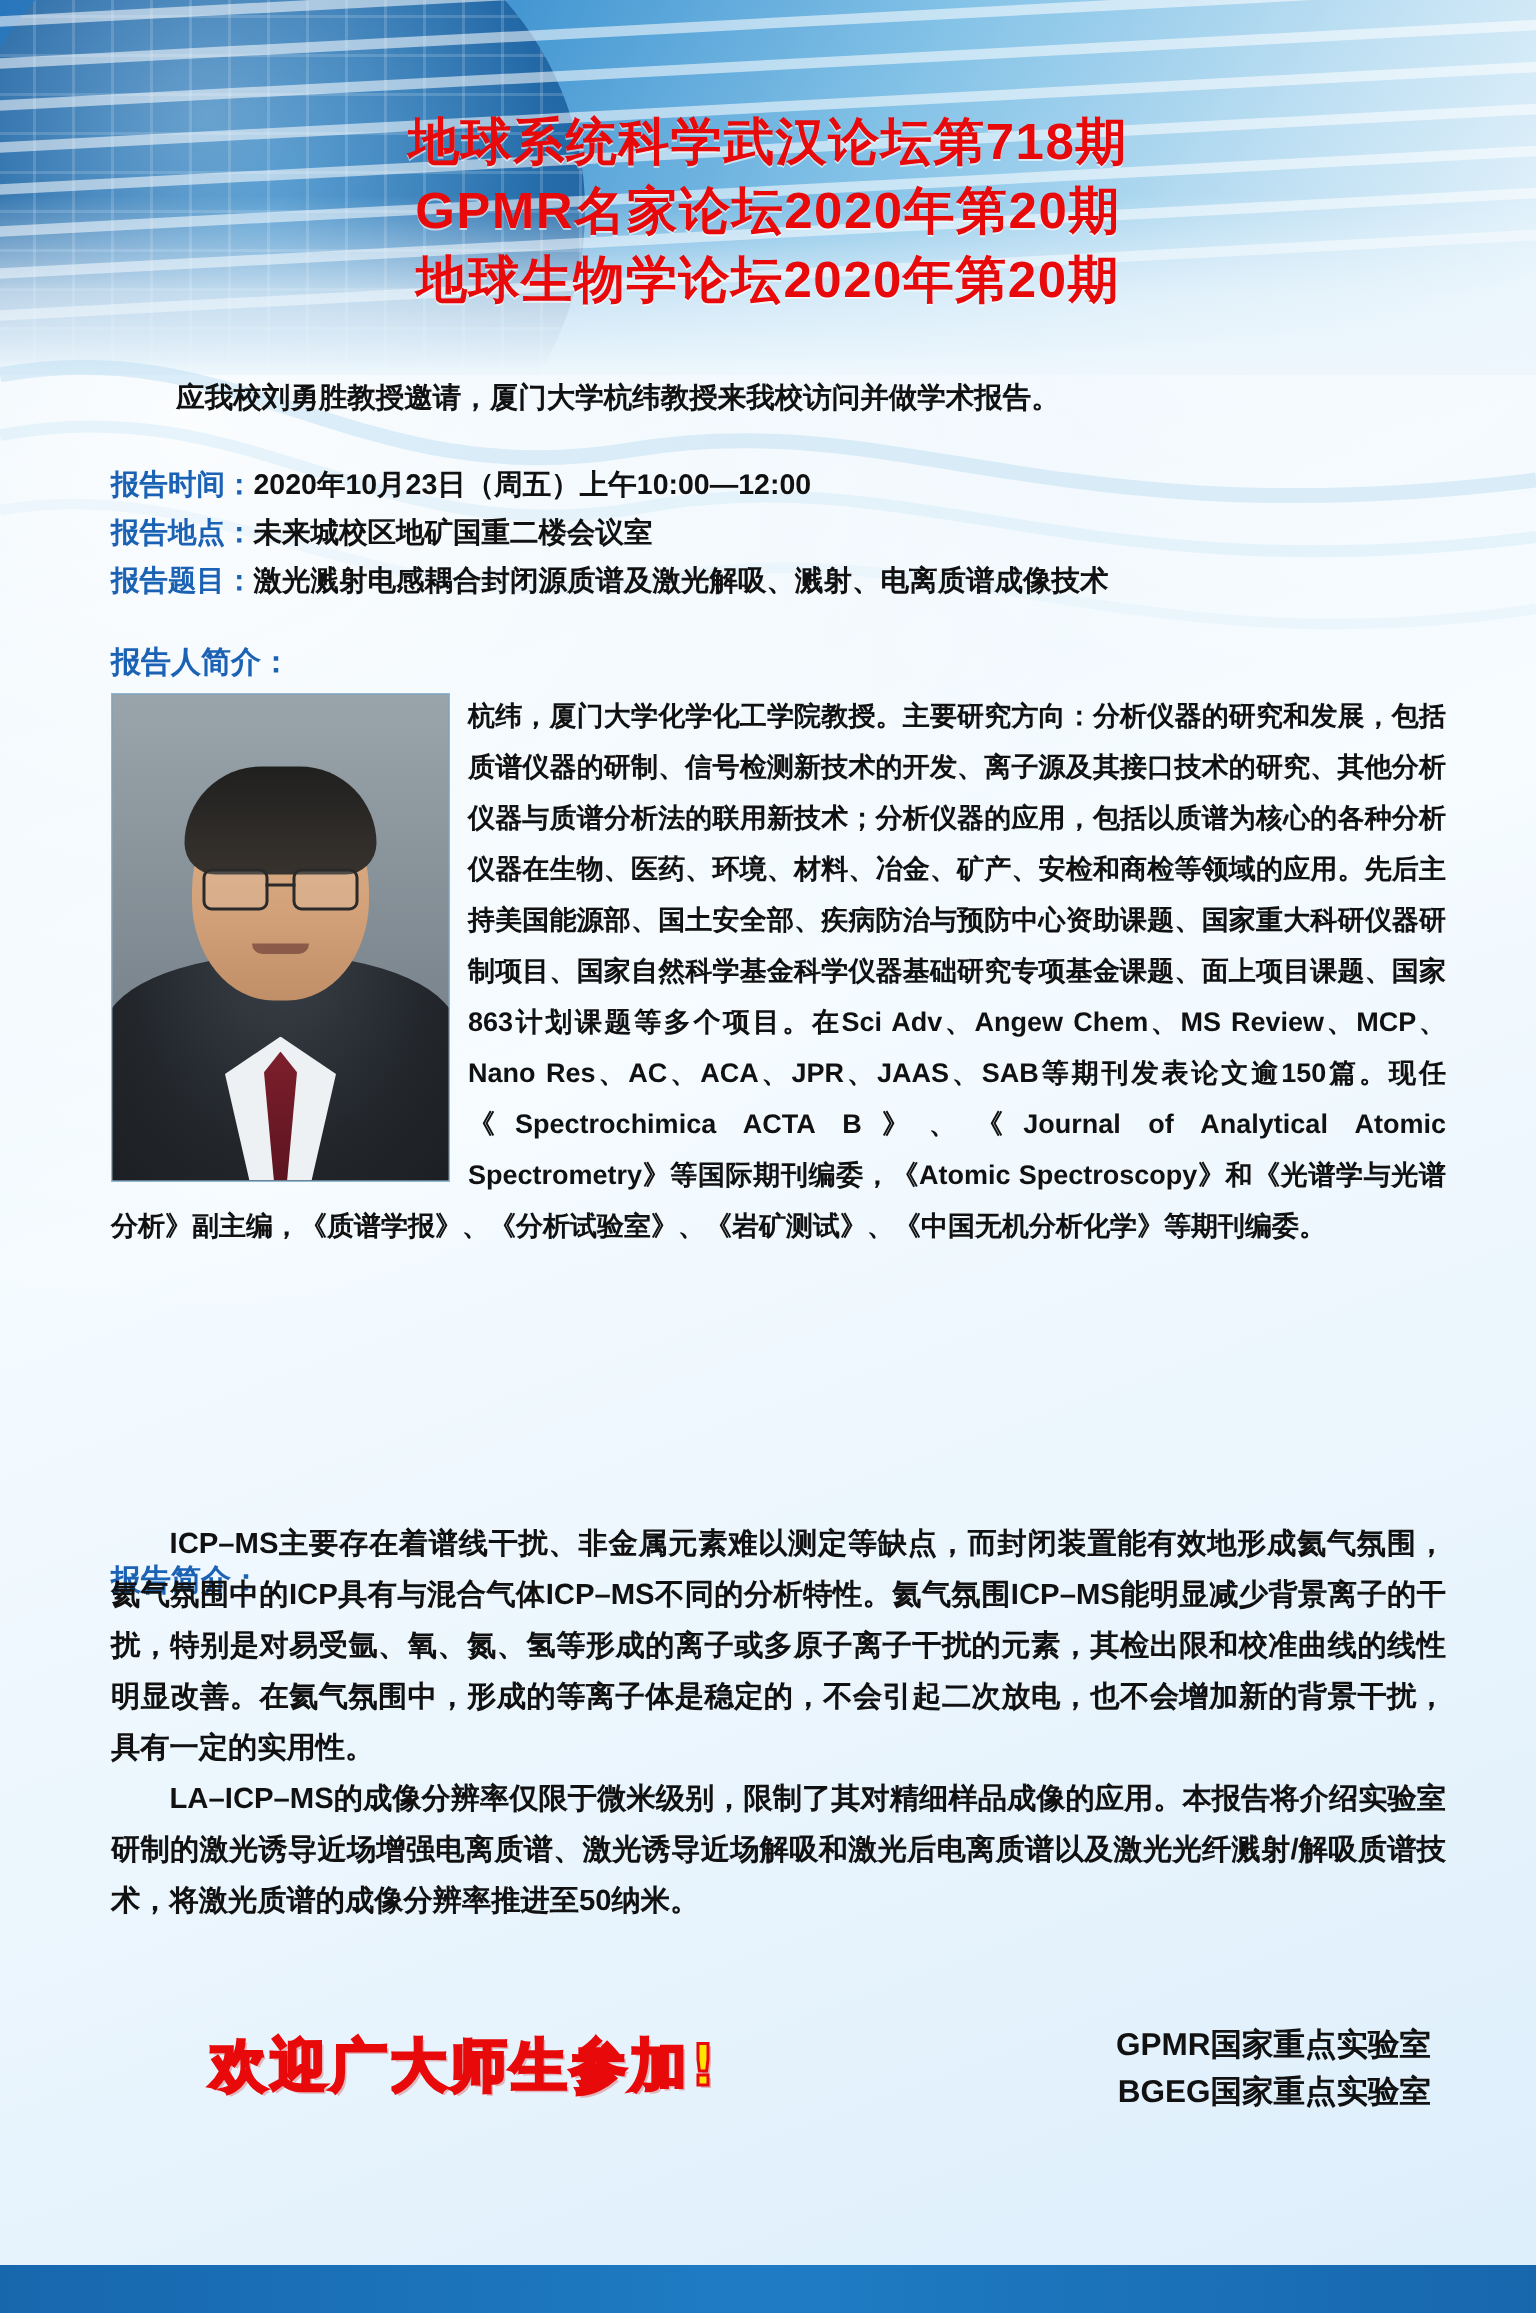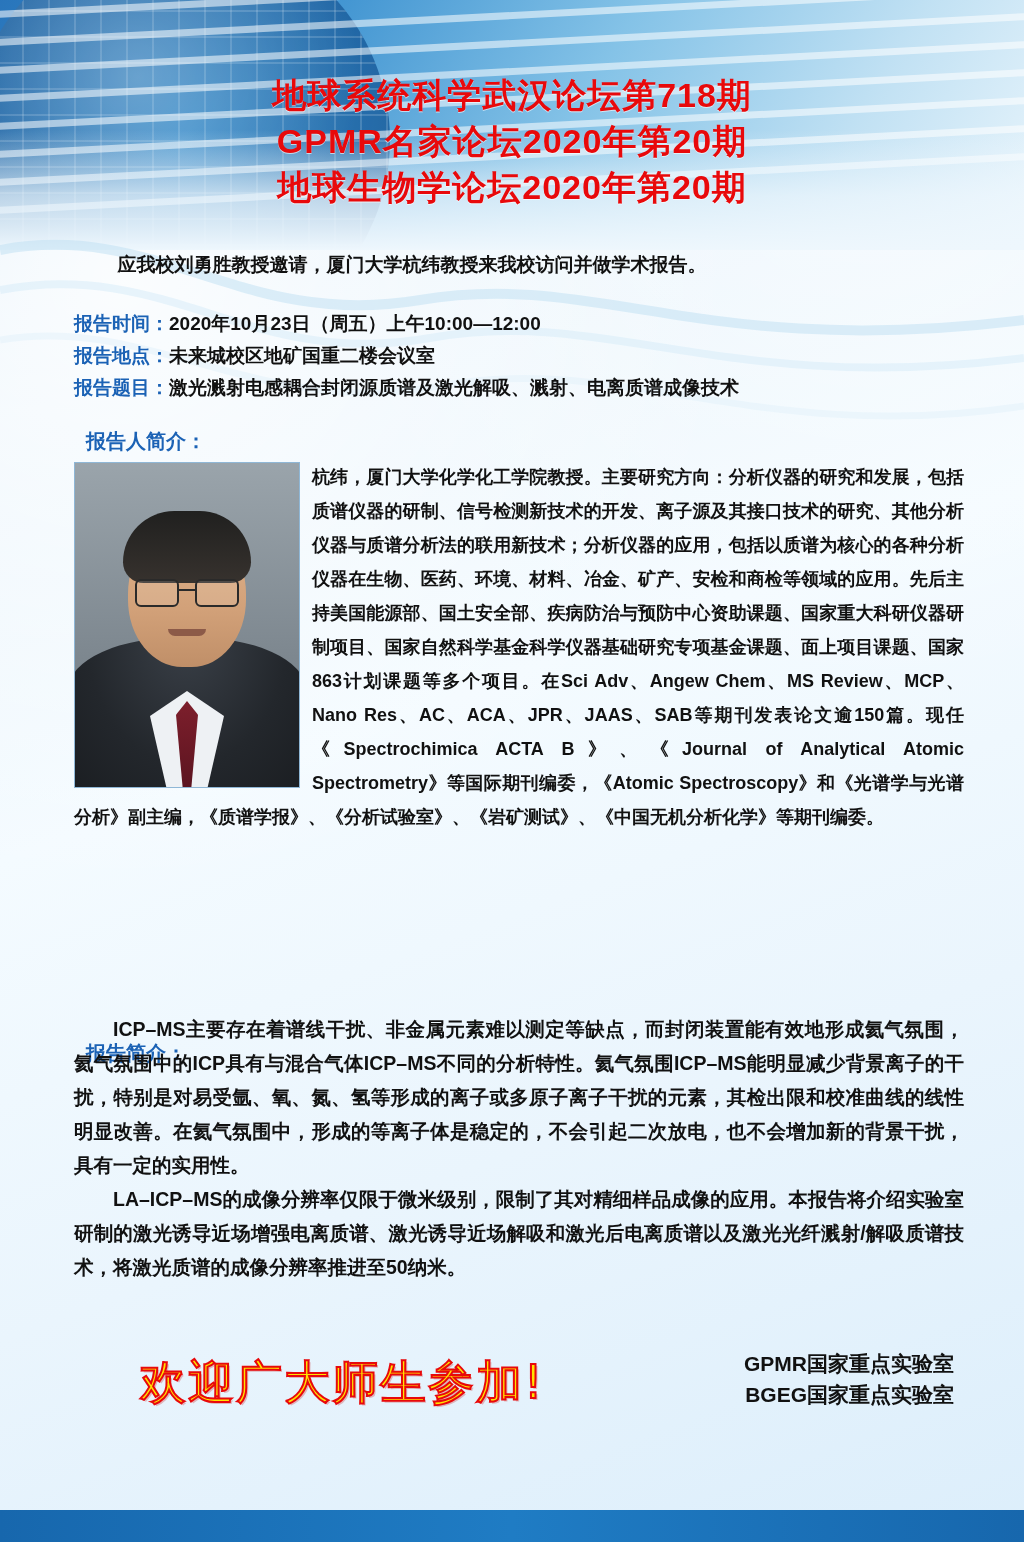--- a/index.html
+++ b/index.html
@@ -76,21 +76,21 @@
     font-size:19px;font-weight:bold;color:#111;
   }
   .meta{
     position:absolute;left:74px;top:308px;width:890px;
     font-size:19px;line-height:32px;color:#111;font-weight:bold;
   }
   .meta .row{display:flex;align-items:flex-start;}
   .meta .lbl{color:#1b62b5;white-space:nowrap;}
   .meta .val{color:#111;}
   .section-head{
-    color:#1b62b5;font-weight:bold;font-size:20px;margin-left:12px;
+    color:#1b62b5;font-weight:bold;font-size:20px;
   }
   .speaker-head{position:absolute;left:74px;top:428px;}
   .photo{
     position:absolute;left:74px;top:462px;width:224px;height:324px;
     border:1px solid #8fb7d6;
     background:#7f8b93;
     overflow:hidden;
   }
   .photo .bgwall{position:absolute;inset:0;background:linear-gradient(180deg,#9aa4ab 0%, #7d878f 60%, #6e787f 100%);}
   .photo .suit{
@@ -148,21 +148,21 @@
   }
   .abs-head{position:absolute;left:74px;top:1040px;text-align:center;}
   .abstract{
     position:absolute;left:74px;top:1012px;width:890px;
     font-size:19.5px;line-height:34px;color:#111;font-weight:bold;
     text-align:justify;text-justify:inter-ideograph;
   }
   .abstract p{margin:0;text-indent:2em;}
   .welcome{
     position:absolute;left:140px;top:1352px;
-    font-size:46px;font-weight:normal;
+    font-size:38px;font-weight:bold;
     color:#ffe400;
     -webkit-text-stroke:2px #e8090b;
     text-shadow:2px 2px 0 rgba(200,0,0,.25);
     letter-spacing:2px;
     font-family:"DejaVu Sans","Liberation Sans",sans-serif;
   }
   .signature{
     position:absolute;right:70px;top:1348px;text-align:right;
     font-size:21px;line-height:31px;font-weight:bold;color:#111;
   }

